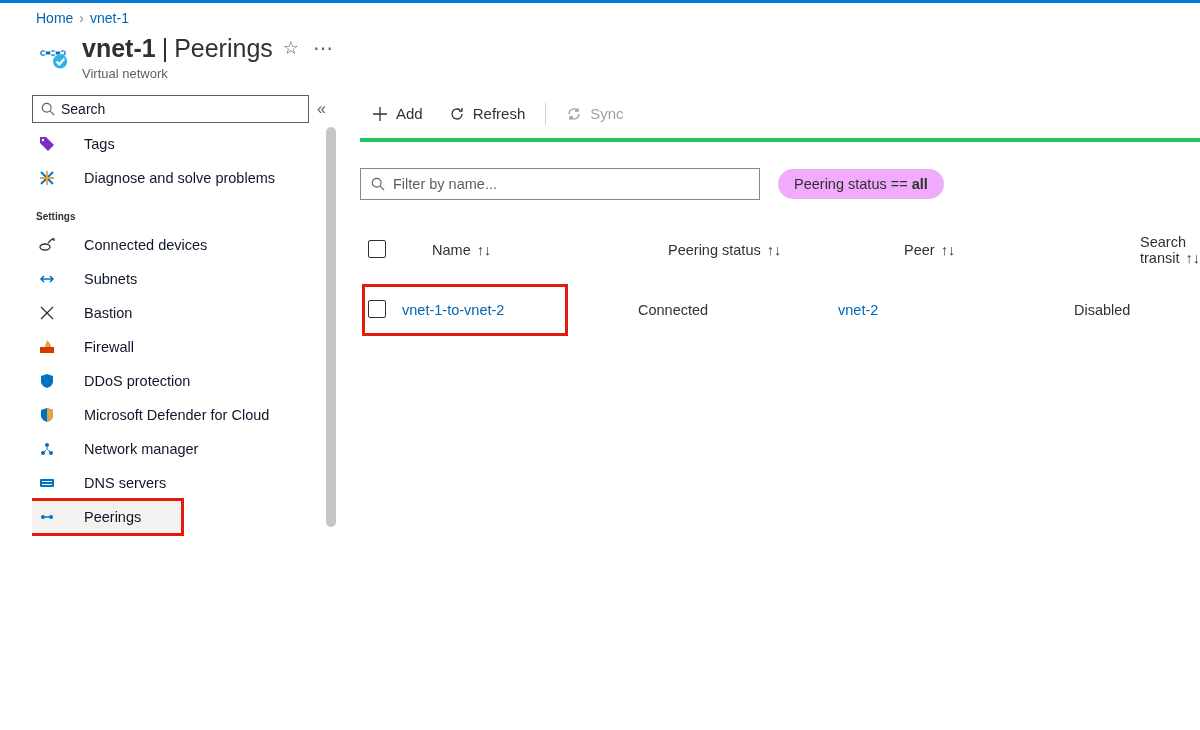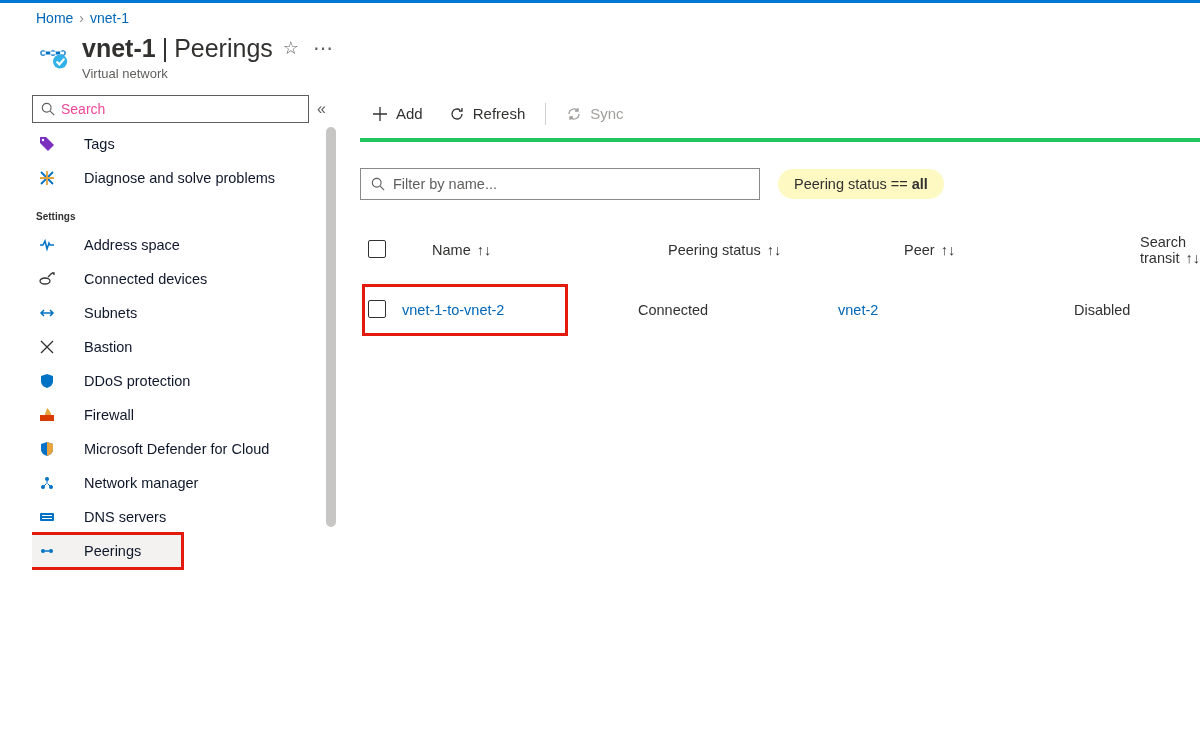--- a/index.html
+++ b/index.html
@@ -14,21 +14,21 @@
   .header-title { font-size:25px; font-weight:400; display:flex; align-items:center; gap:6px; }
   .header-title .bold { font-weight:600; }
   .header-sub { font-size:13px; color:#605e5c; margin-top:2px; }
   .star-btn,.more-btn { background:none; border:none; cursor:pointer; font-size:18px; color:#605e5c; padding:4px; }
   .more-btn { font-size:20px; }
 
   .content { display:flex; height:calc(100% - 110px); }
 
   .sidebar { width:346px; border-right:none; padding:8px 0 0 32px; position:relative; }
   .search-wrap { display:flex; align-items:center; gap:8px; margin:0 12px 4px 0; }
-  .search-box { flex:1; display:flex; align-items:center; border:1px solid #605e5c; padding:5px 8px; font-size:14px; color:#ec4899; }
+  .search-box { flex:1; display:flex; align-items:center; border:1px solid #605e5c; padding:5px 8px; font-size:14px; color:#0f172a; }
   .search-box svg { margin-right:6px; }
   .collapse-btn { background:none; border:none; cursor:pointer; font-size:16px; color:#605e5c; }
 
   .sidebar-list { height:540px; overflow:hidden; position:relative; }
   .sidebar-thumb { position:absolute; right:2px; top:0; width:10px; height:400px; background:#c8c6c4; border-radius:5px; }
 
   .sb-item { display:flex; align-items:center; gap:28px; padding:8px 0 8px 6px; font-size:14.5px; color:#0f172a; cursor:pointer; }
   .sb-item.active { background:#f3f2f1; }
   .sb-section { padding:16px 0 6px 4px; font-size:10px; font-weight:600; color:#323130; }
   .sb-icon { width:18px; height:18px; display:flex; align-items:center; justify-content:center; }
@@ -38,21 +38,21 @@
 
   .main { flex:1; padding:8px 0 0 22px; }
   .toolbar { display:flex; align-items:center; gap:2px; padding:4px 0 10px 0; font-size:15px; border-bottom:4px solid #22c55e; }
   .tb-btn { display:flex; align-items:center; gap:8px; background:none; border:none; padding:6px 12px; font-size:15px; color:#323130; cursor:pointer; }
   .tb-btn.disabled { color:#a19f9d; cursor:default; }
   .tb-divider { width:1px; height:22px; background:#d2d0ce; margin:0 6px; }
 
   .filter-row { display:flex; align-items:center; gap:18px; margin:26px 0 24px 0; }
   .filter-input { width:400px; display:flex; align-items:center; border:1px solid #8a8886; padding:7px 10px; font-size:14.5px; color:#605e5c; }
   .filter-input svg{ margin-right:8px; }
-  .filter-pill { background:#fef9c3; border-radius:18px; padding:7px 16px; font-size:14.5px; display:flex; gap:4px; }
+  .filter-pill { background:#f0abfc; border-radius:18px; padding:7px 16px; font-size:14.5px; display:flex; gap:4px; }
   .filter-pill .bold { font-weight:600; }
 
   .table-head, .table-row { display:flex; align-items:center; font-size:14.5px;gap:36px; }
   .table-head { padding:10px 0 10px 8px; }
   .table-row { padding:10px 7px 10px 8px; }
   .col-check { width:28px; }
   .col-name { width:200px; }
   .col-status { width:200px; }
   .col-peer { width:200px; }
   .col-gw { flex:1; }
@@ -121,28 +121,20 @@
               <path stroke="#0072c6" stroke-width="1.8" fill="none" d="M2 2l12 12M14 2L2 14"></path>
               <path stroke="#e8a33d" stroke-width="1.8" fill="none" d="M8 1v14M1 8h14"></path>
             </svg>
           </span>
         <span>Diagnose and solve problems</span>
       </div>
       <div class="sb-section">Settings</div>
       <div class="sb-item">
         <span class="sb-icon">
             <svg width="16" height="16" viewBox="0 0 16 16">
-              <path stroke="#0072c6" stroke-width="1.5" fill="none" d="M1 8h3l2-4 2 8 2-6 1 2h4"></path>
-            </svg>
-          </span>
-        <span>Address space</span>
-      </div>
-      <div class="sb-item">
-        <span class="sb-icon">
-            <svg width="16" height="16" viewBox="0 0 16 16">
               <ellipse cx="6" cy="10" rx="5" ry="3" stroke="#323130" stroke-width="1.3" fill="none"></ellipse>
               <path stroke="#323130" stroke-width="1.3" fill="none" d="M9 6l4-4M13 2h2v2"></path>
             </svg>
           </span>
         <span>Connected devices</span>
       </div>
       <div class="sb-item">
         <span class="sb-icon">
             <svg width="16" height="16" viewBox="0 0 16 16">
               <path stroke="#0072c6" stroke-width="1.5" fill="none" d="M2 8h12M5 5l-3 3 3 3M11 5l3 3-3 3"></path>
@@ -154,33 +146,33 @@
         <span class="sb-icon">
             <svg width="16" height="16" viewBox="0 0 16 16">
               <path stroke="#323130" stroke-width="1.3" fill="none" d="M2 2l12 12M2 14L14 2"></path>
             </svg>
           </span>
         <span>Bastion</span>
       </div>
       <div class="sb-item">
         <span class="sb-icon">
             <svg width="16" height="16" viewBox="0 0 16 16">
-              <path fill="#0072c6" d="M8 1l6 2v5c0 4-3 6-6 7-3-1-6-3-6-7V3z"></path>
-            </svg>
-          </span>
-        <span>DDoS protection</span>
-      </div>
-      <div class="sb-item">
-        <span class="sb-icon">
-            <svg width="16" height="16" viewBox="0 0 16 16">
               <rect x="1" y="8" width="14" height="6" fill="#d83b01"></rect>
               <path fill="#e8a33d" d="M6 8c0-3 2-5 2-7 2 2 4 4 4 7H6z"></path>
             </svg>
           </span>
         <span>Firewall</span>
+      </div>
+      <div class="sb-item">
+        <span class="sb-icon">
+            <svg width="16" height="16" viewBox="0 0 16 16">
+              <path fill="#0072c6" d="M8 1l6 2v5c0 4-3 6-6 7-3-1-6-3-6-7V3z"></path>
+            </svg>
+          </span>
+        <span>DDoS protection</span>
       </div>
       <div class="sb-item">
         <span class="sb-icon">
             <svg width="16" height="16" viewBox="0 0 16 16">
               <path fill="#0072c6" d="M8 1l6 2v5c0 4-3 6-6 7-3-1-6-3-6-7V3z"></path>
               <path fill="#e8a33d" d="M8 1v14c3-1 6-3 6-7V3z"></path>
             </svg>
           </span>
         <span>Microsoft Defender for Cloud</span>
       </div>

